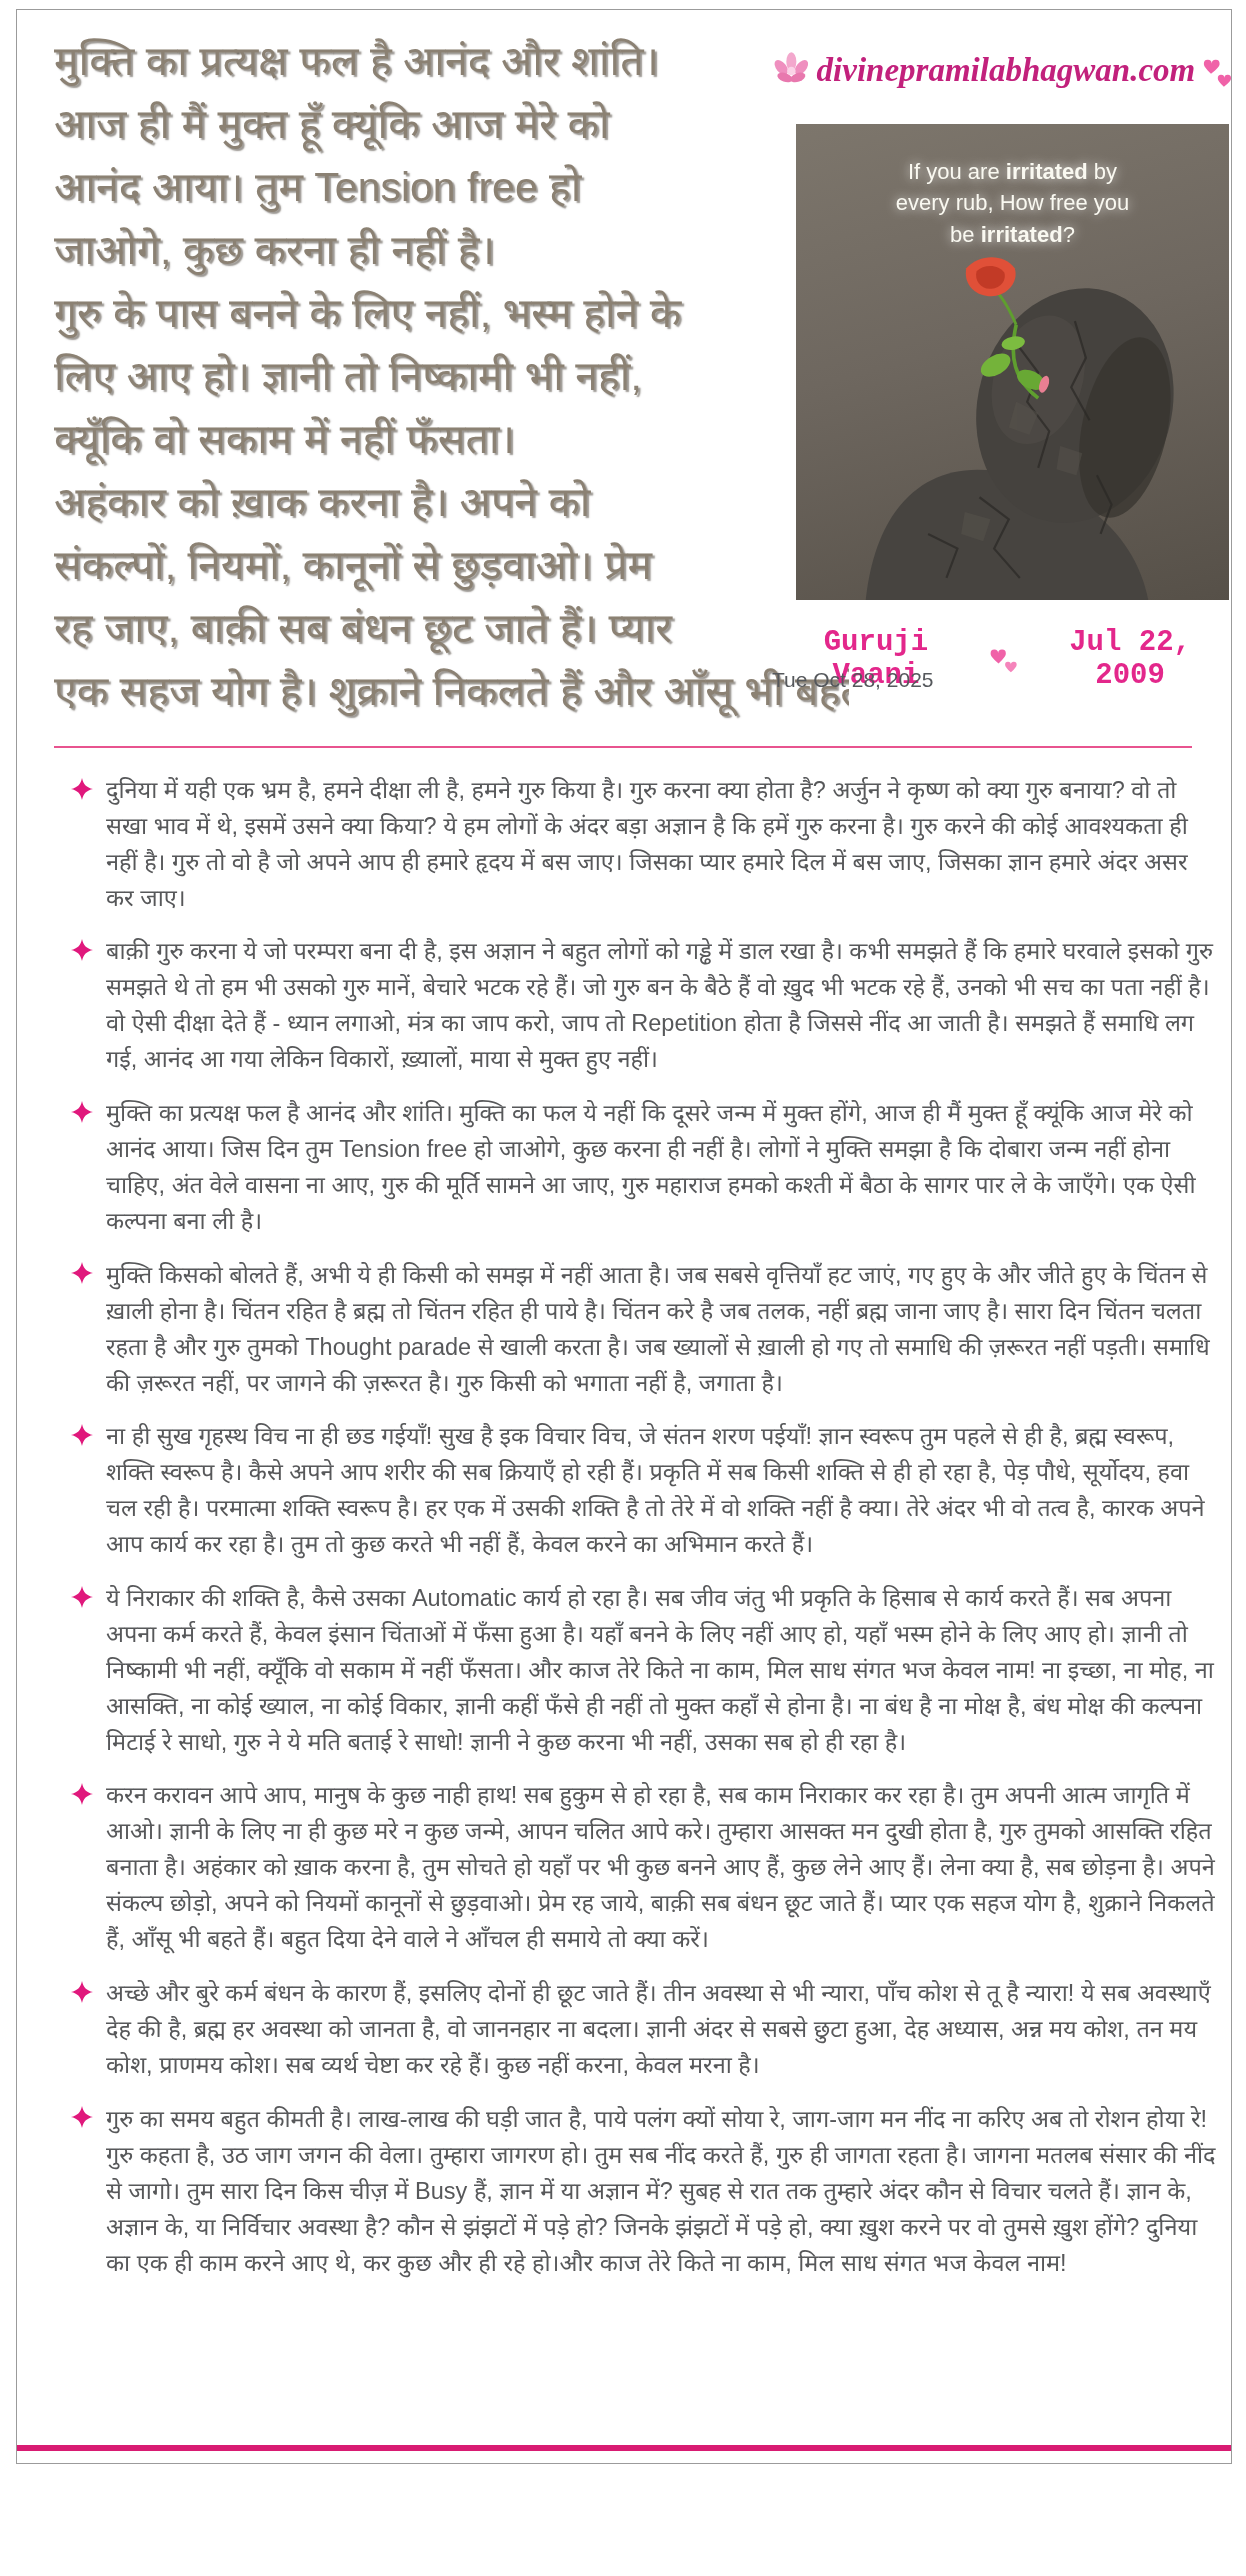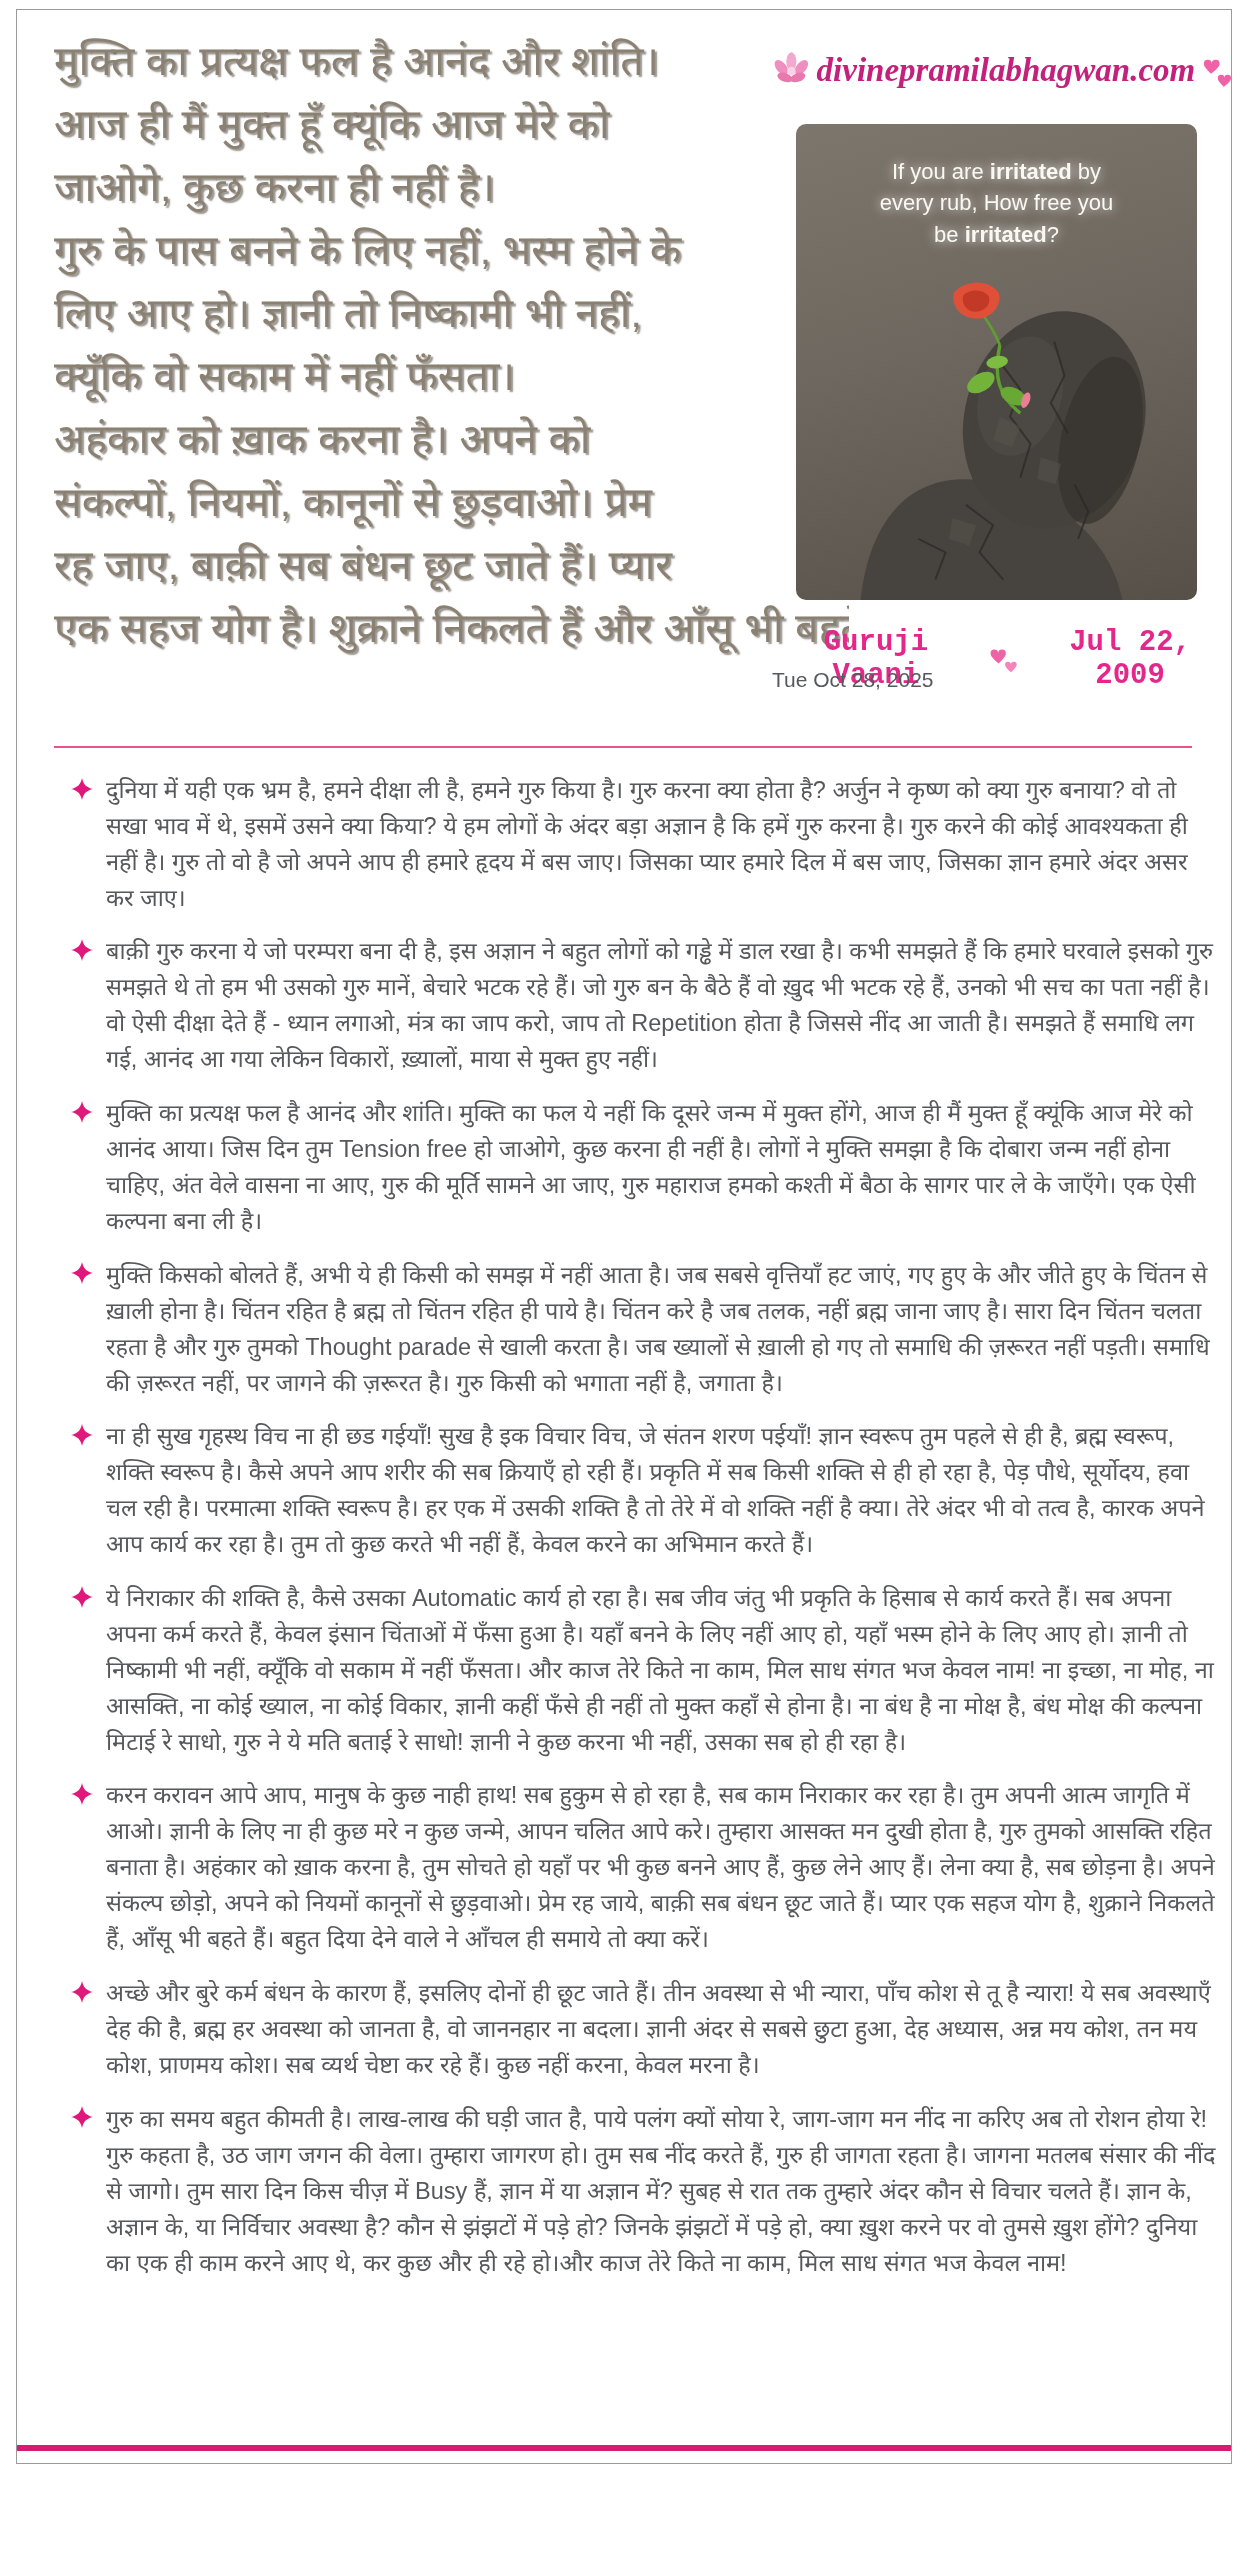--- a/index.html
+++ b/index.html
@@ -11,23 +11,23 @@
   .headline{position:absolute;left:37px;top:20.5px;width:795px;height:707px;overflow:hidden;}
   .headline .hl-line{font-weight:normal;font-size:41px;line-height:63px;color:#8b8173;
         white-space:nowrap;overflow:hidden;
         text-shadow:2.2px 2.2px 1.5px rgba(70,62,52,0.55);}
   
   .site-header{position:absolute;left:755px;top:20.5px;width:462px;height:81px;
         display:flex;align-items:center;justify-content:center;gap:5.9px;}
   .site-url{font-family:"Liberation Serif",serif;font-style:italic;font-weight:bold;
         font-size:33px;color:#c2217c;}
   
-  .quote-image{position:absolute;left:779px;top:114px;width:401px;height:476px;
+  .quote-image{position:absolute;left:779px;top:114px;width:433px;height:476px;
         background:linear-gradient(165deg,#7d766c 0%,#6e675f 45%,#565048 100%);
-        overflow:hidden;border-radius:10px;}
+        overflow:hidden;}
   .qi-text{position:absolute;left:0;top:32px;width:100%;text-align:center;
         color:#faf9f1;font-size:22px;line-height:31.5px;font-weight:400;
         text-shadow:0 0 10.3px rgba(255,255,255,0.85);}
   .qi-text b{font-weight:bold;}
   .qi-art{position:absolute;left:0;bottom:0;width:100%;height:345px;}
   
   .caption{position:absolute;left:755px;top:616px;width:462px;text-align:center;
         font-family:Liberation Mono, monospace;font-weight:bold;font-size:29px;color:#e3278b;
         display:flex;align-items:center;justify-content:center;gap:7.3px;}
   .date-line{position:absolute;left:755px;top:658px;width:462px;text-align:left;
@@ -44,20 +44,21 @@
 </style>
 </head>
 <body>
 
 <div class="page">
   <div class="card">
 
     <div class="headline" id="headline">
         <div class="hl-line">मुक्ति का प्रत्यक्ष फल है आनंद और शांति।</div>
         <div class="hl-line">आज ही मैं मुक्त हूँ क्यूंकि आज मेरे को</div>
+        <div class="hl-line">आनंद आया। तुम Tension free हो</div>
         <div class="hl-line">जाओगे, कुछ करना ही नहीं है।</div>
         <div class="hl-line">गुरु के पास बनने के लिए नहीं, भस्म होने के</div>
         <div class="hl-line">लिए आए हो। ज्ञानी तो निष्कामी भी नहीं,</div>
         <div class="hl-line">क्यूँकि वो सकाम में नहीं फँसता।</div>
         <div class="hl-line">अहंकार को ख़ाक करना है। अपने को</div>
         <div class="hl-line">संकल्पों, नियमों, कानूनों से छुड़वाओ। प्रेम</div>
         <div class="hl-line">रह जाए, बाक़ी सब बंधन छूट जाते हैं। प्यार</div>
         <div class="hl-line">एक सहज योग है। शुक्राने निकलते हैं और आँसू भी बहते हैं!</div>
       </div>
 

